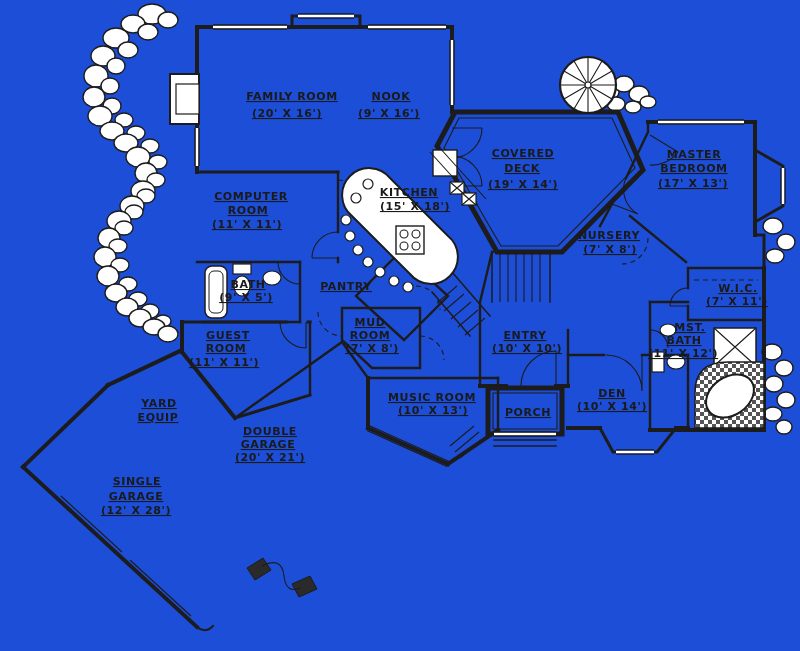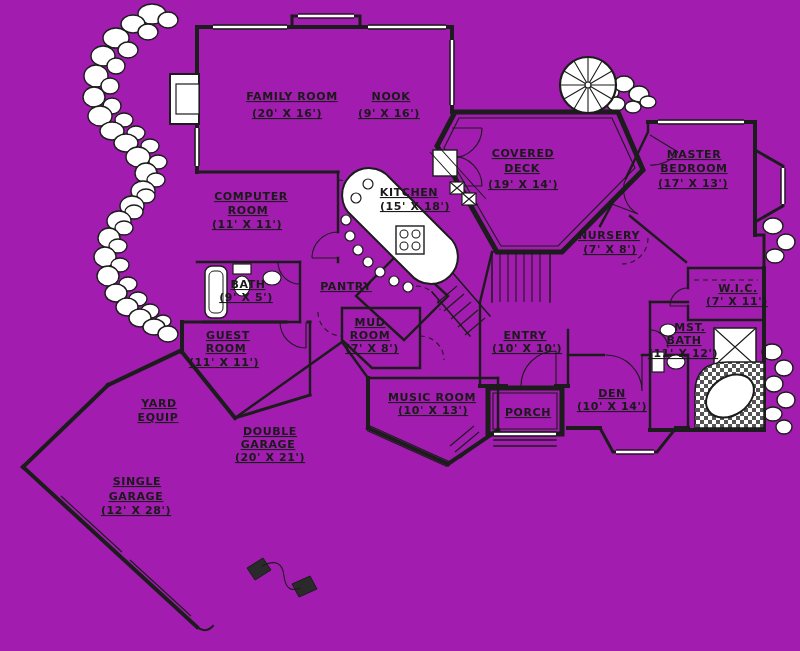--- a/index.html
+++ b/index.html
@@ -1,16 +1,16 @@
 <!DOCTYPE html>
 <html><head>
 <meta charset="utf-8">
 <style>
   html,body{margin:0;padding:0;background:#fff;}
-  .sheet{width:800px;height:651px;background:#a21caf;position:relative;overflow:hidden;}
+  .sheet{width:800px;height:651px;background:#1d4ed8;position:relative;overflow:hidden;}
   svg{display:block;}
   .lbl, .dim{
     font-family:"DejaVu Sans",sans-serif;
     font-size:11px;
     font-weight:bold;
     letter-spacing:.6px;
     fill:#1a1a1a;
     text-anchor:middle;
     text-decoration:underline;
   }

